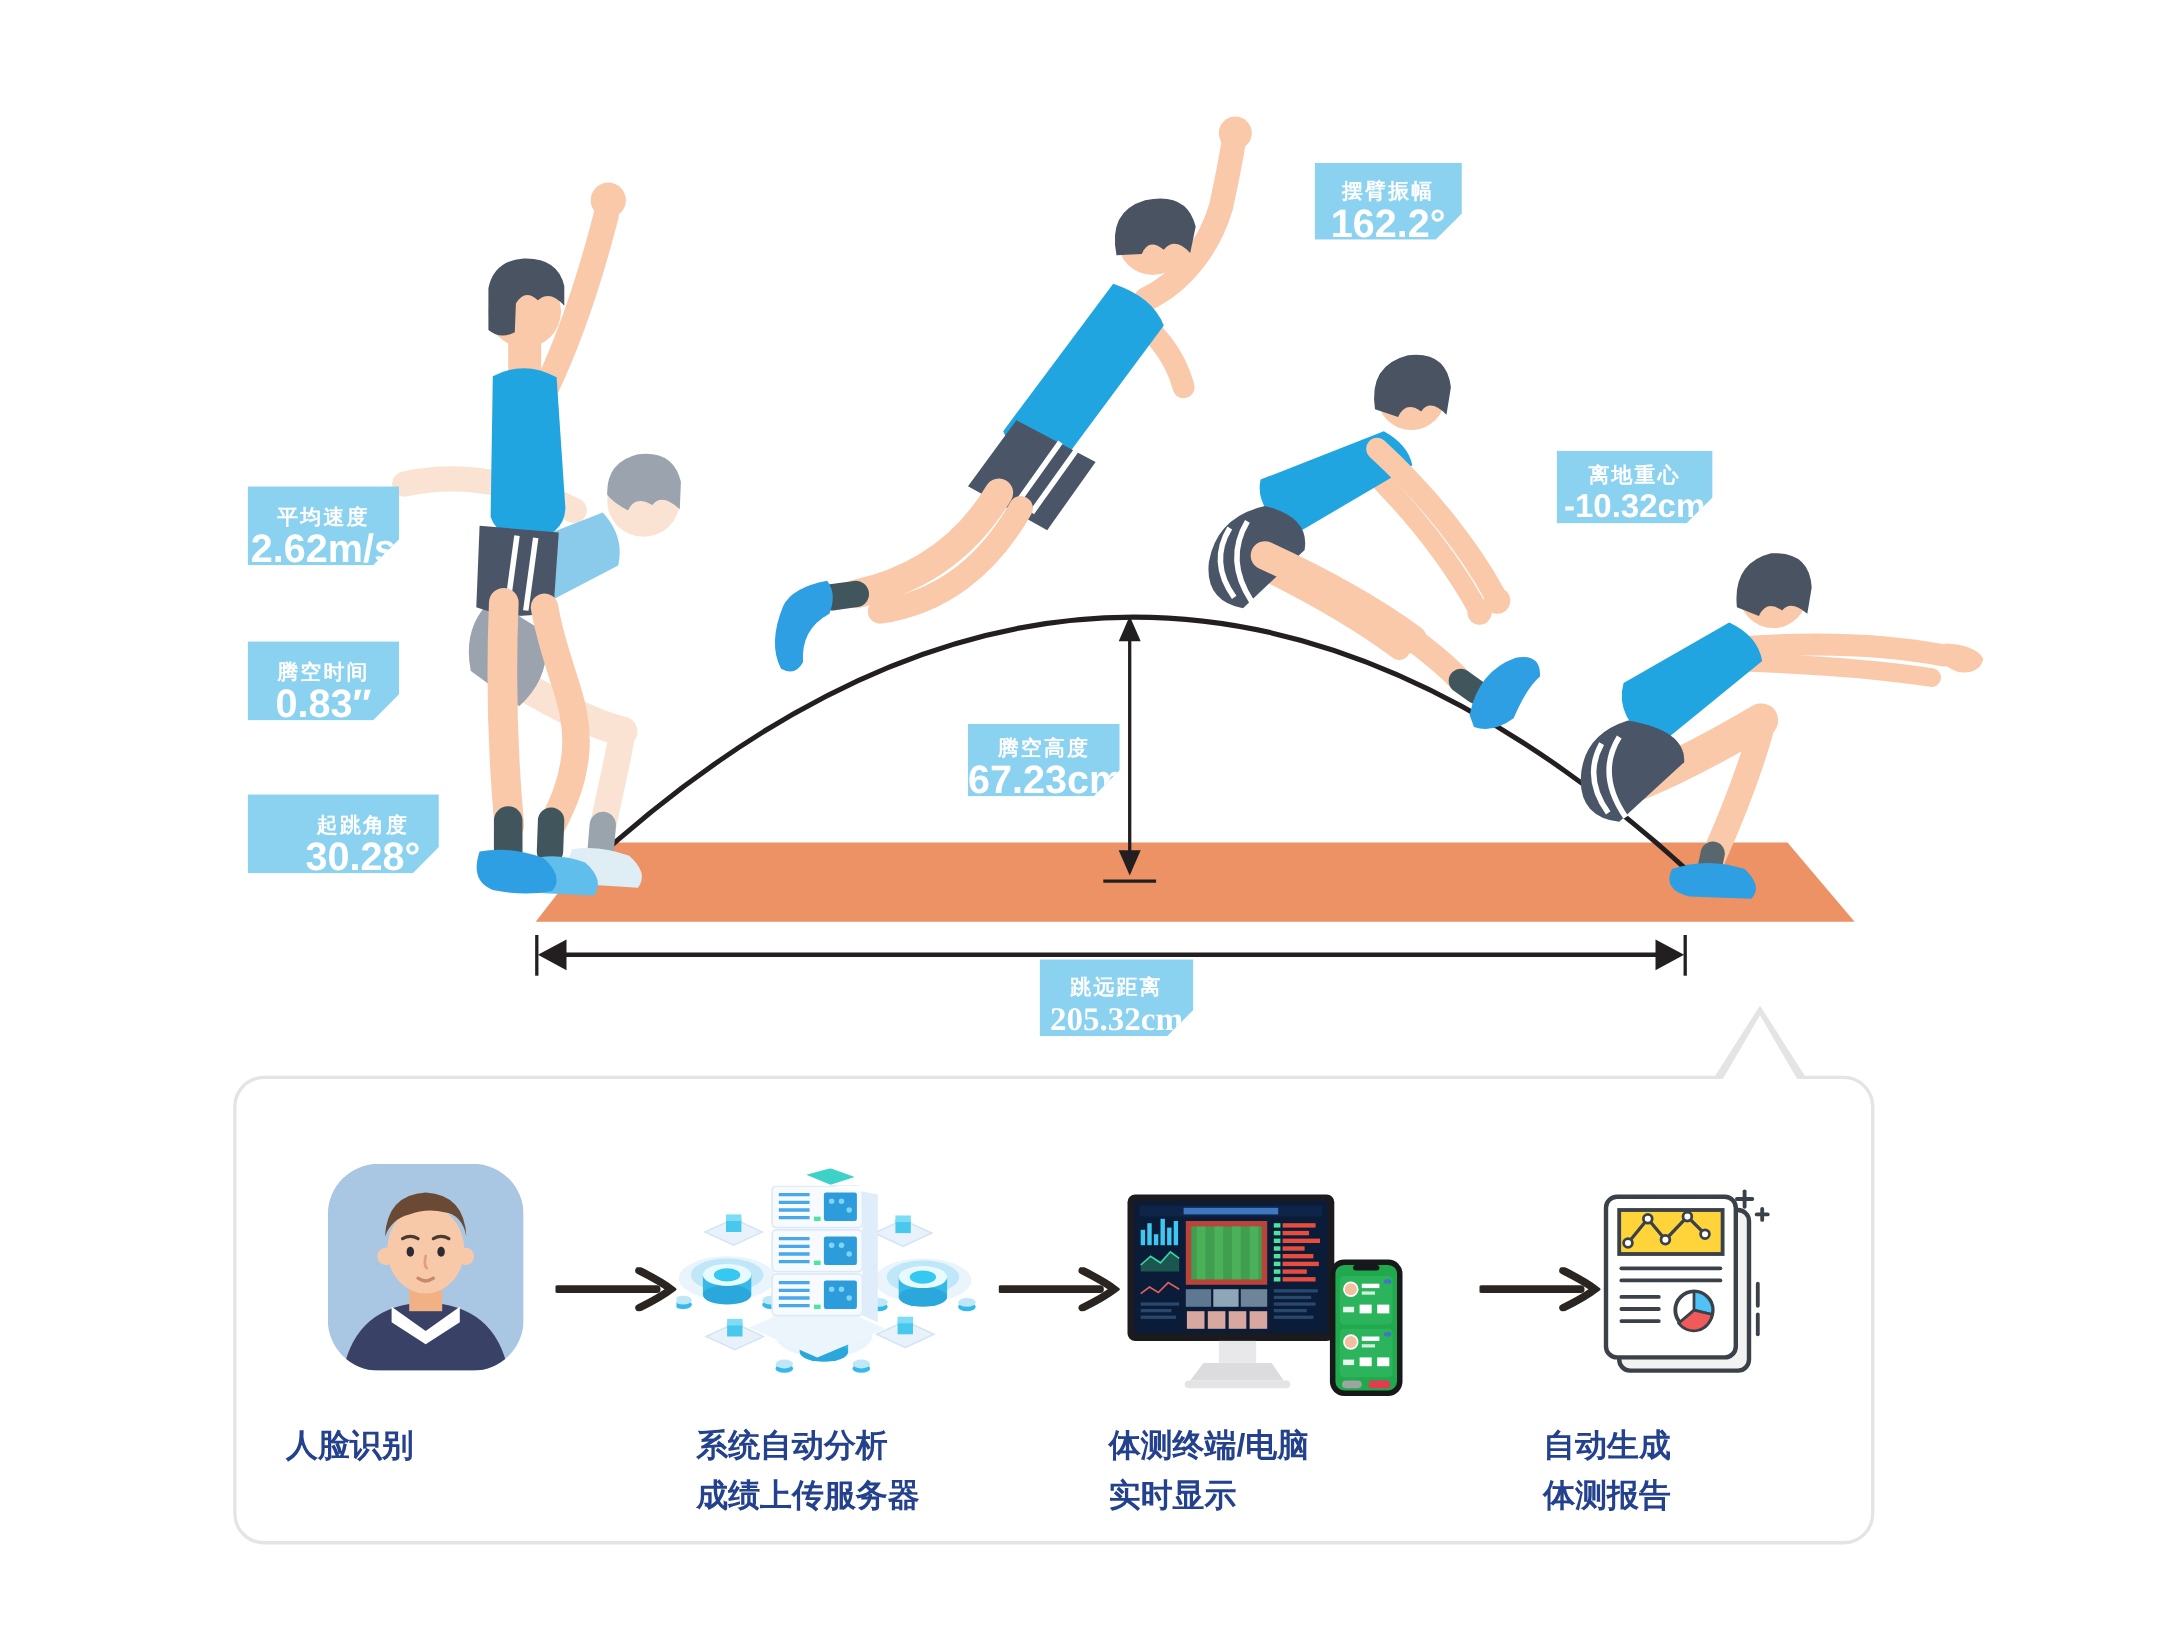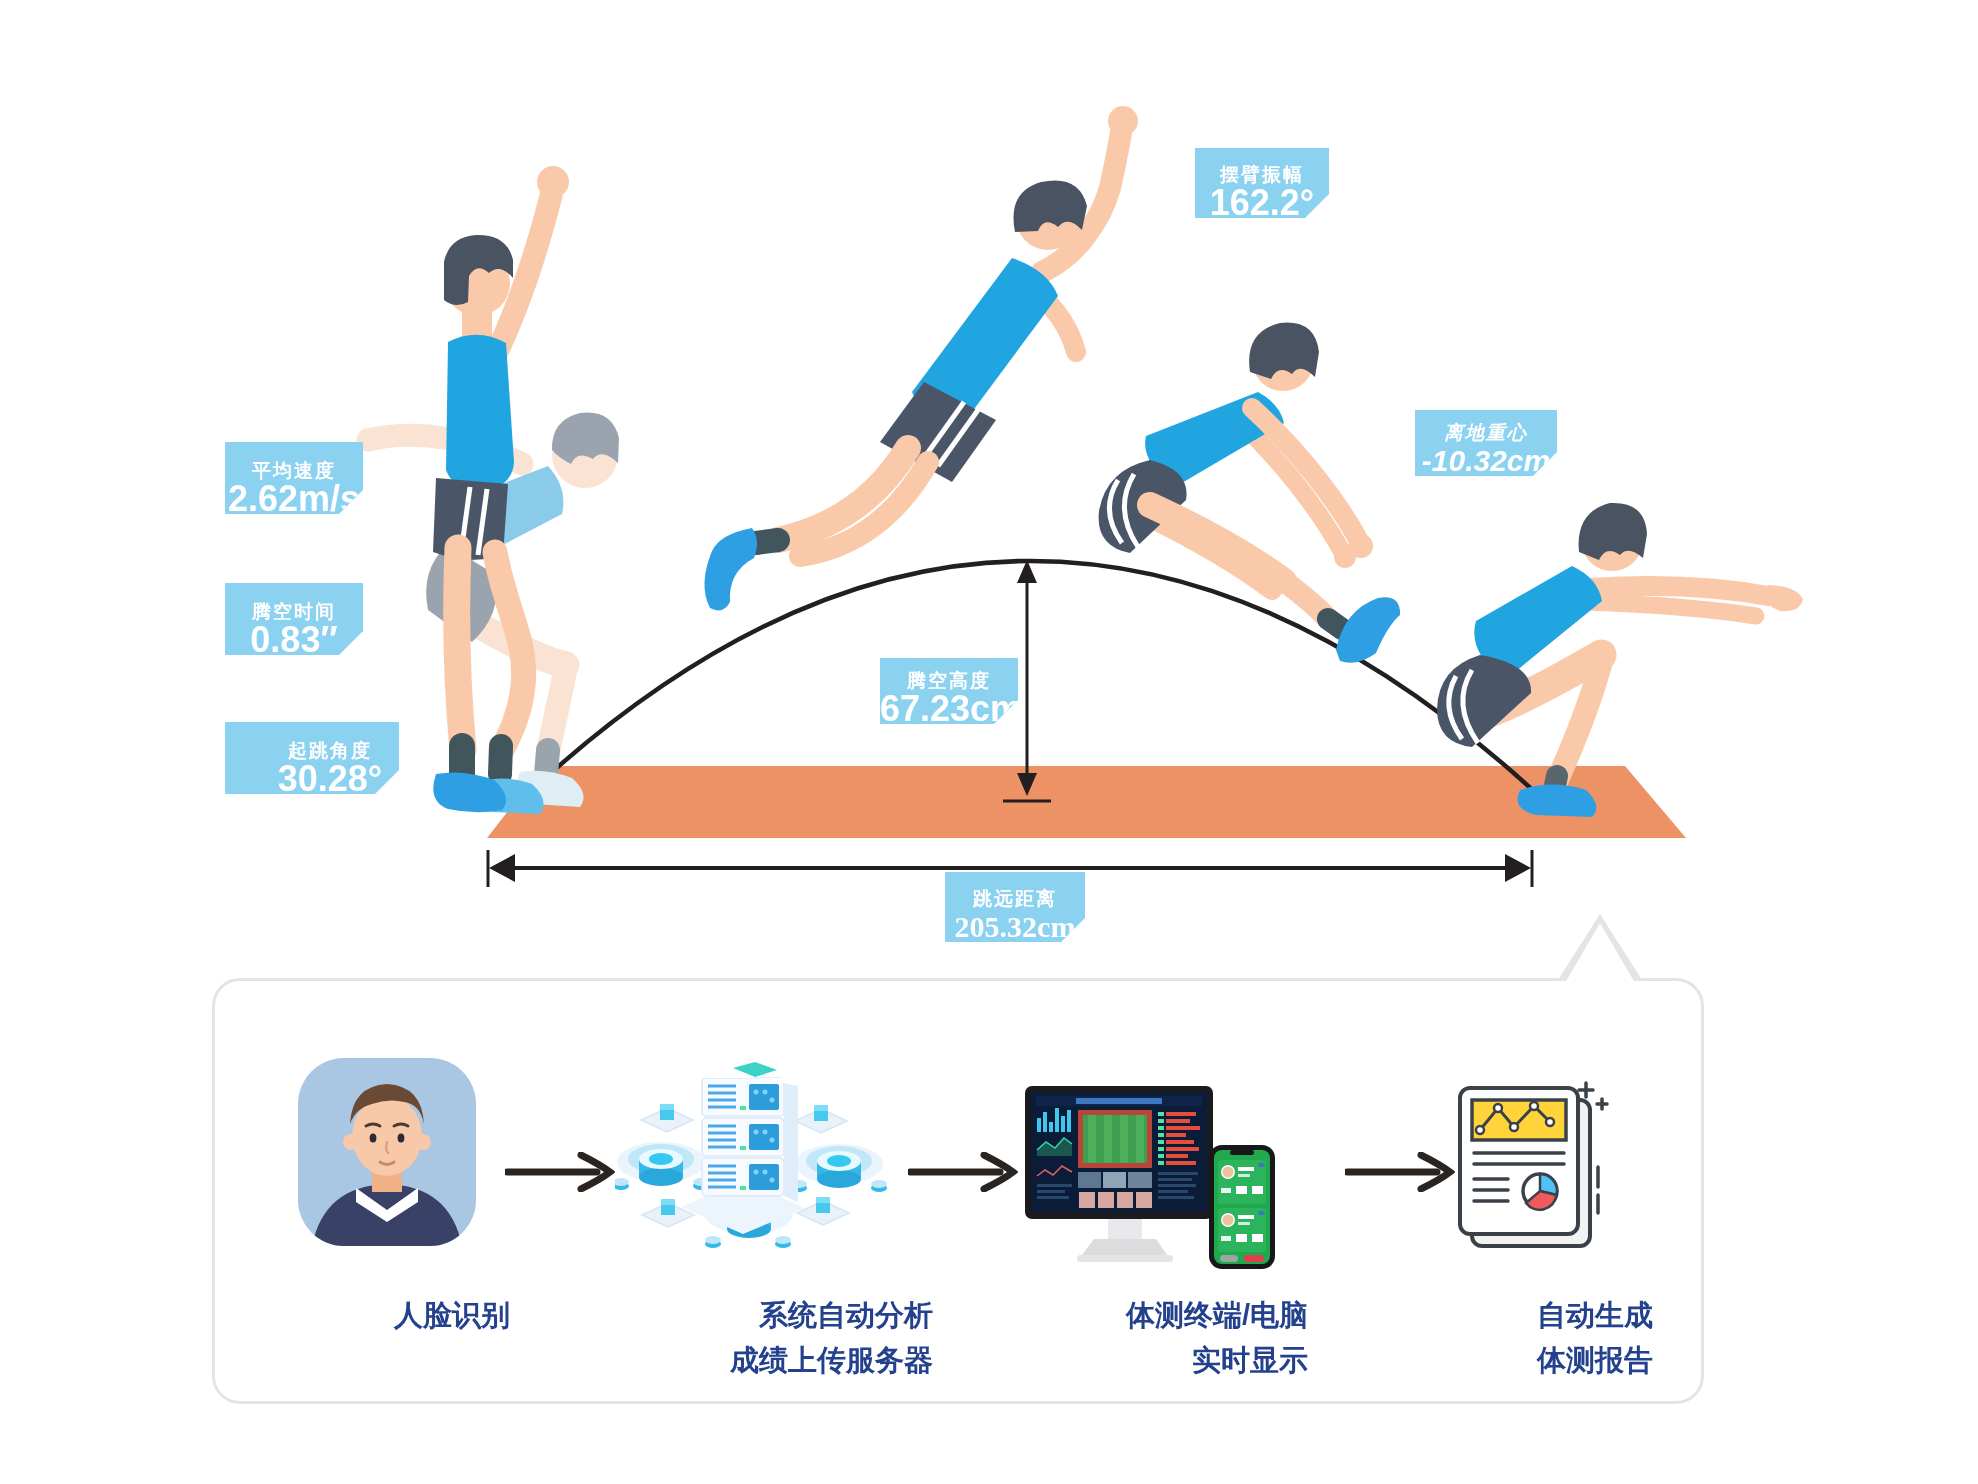--- a/index.html
+++ b/index.html
@@ -17,21 +17,21 @@
   .panel{
     position:absolute;left:212px;top:978px;width:1492px;height:426px;
     border:3px solid #E4E4E4;border-radius:28px;background:#fff;box-sizing:border-box;
   }
   .notch-outer{position:absolute;left:1558px;top:914px;width:0;height:0;
     border-left:42px solid transparent;border-right:42px solid transparent;border-bottom:66px solid #E4E4E4;}
   .notch-inner{position:absolute;left:1565px;top:923px;width:0;height:0;
     border-left:35px solid transparent;border-right:35px solid transparent;border-bottom:60px solid #FFF;}
   .icon-abs{position:absolute;}
   .step-label{position:absolute;color:#24418E;font-weight:bold;font-size:29px;
-    text-align:right;line-height:45px;}
+    text-align:left;line-height:45px;}
 </style>
 </head>
 <body>
 
 <div class="stage">
 
   <svg class="scene" width="1978" height="990" viewBox="0 0 1978 990">
 
     <polygon points="543,766 1625,766 1686,838 487,838" fill="#EC9265"></polygon>
 
@@ -142,21 +142,21 @@
     <div class="m-value">0.83″</div>
   </div>
   <div class="metric" style="left:225px;top:722px;width:138px;height:72px;padding-left:36px;">
     <div class="m-title">起跳角度</div>
     <div class="m-value">30.28°</div>
   </div>
   <div class="metric" style="left:1195px;top:148px;width:134px;height:70px;">
     <div class="m-title">摆臂振幅</div>
     <div class="m-value">162.2°</div>
   </div>
-  <div class="metric" style="left:1415px;top:410px;width:142px;height:66px;font-style:italic;">
+  <div class="metric" style="left:1415px;top:410px;width:142px;height:66px;">
     <div class="m-title">离地重心</div>
     <div class="m-value small">-10.32cm</div>
   </div>
   <div class="metric" style="left:880px;top:658px;width:138px;height:66px;">
     <div class="m-title">腾空高度</div>
     <div class="m-value">67.23cm</div>
   </div>
   <div class="metric" style="left:945px;top:872px;width:140px;height:70px;font-family:Liberation Serif, serif;">
     <div class="m-title">跳远距离</div>
     <div class="m-value small">205.32cm</div>

